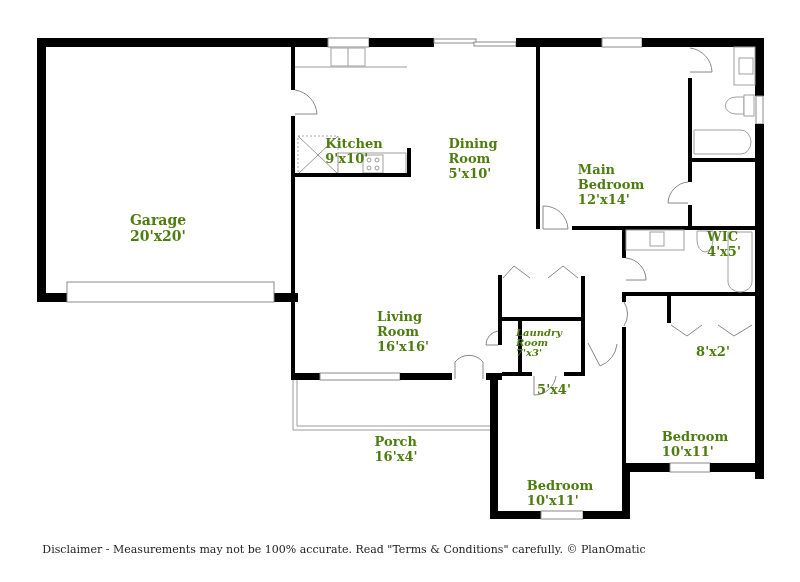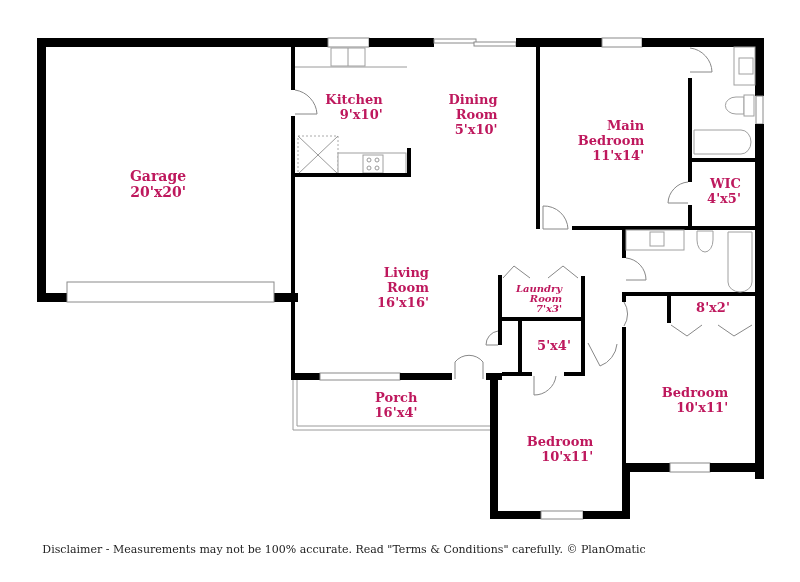--- a/index.html
+++ b/index.html
@@ -4,21 +4,21 @@
 <style>
   html, body { margin:0; padding:0; background:#ffffff; }
   body { width:800px; height:582px; position:relative; overflow:hidden; font-family:"DejaVu Serif", serif; }
   #plan { position:absolute; left:0; top:0; width:800px; height:582px; }
   .wall { fill:#000; }
   .thin { fill:none; stroke:#9a9a9a; stroke-width:1; }
   .fix { fill:#fff; stroke:#a0a0a0; stroke-width:1; }
   .win { fill:#fff; stroke:#8a8a8a; stroke-width:1; }
   .door { fill:none; stroke:#888; stroke-width:1; }
   .dash { fill:none; stroke:#aaa; stroke-width:1; stroke-dasharray:2 2; }
-  .label { position:absolute; text-align:right; font-family:"DejaVu Serif", serif; font-weight:bold; color:#be185d; line-height:16px; transform:translateX(-50%); white-space:nowrap; }
+  .label { position:absolute; text-align:left; font-family:"DejaVu Serif", serif; font-weight:bold; color:#4d7c0f; line-height:16px; transform:translateX(-50%); white-space:nowrap;margin-top:44px; }
   .lg { font-size:14px; line-height:16px; }
   .md { font-size:13px; line-height:15px; }
   .sm { font-size:10px; line-height:10px;font-style:italic; }
   .disclaimer { position:absolute; left:0; width:688px; top:543px; text-align:center; font-family:"DejaVu Serif", serif; font-size:11px; color:#222; }
 </style>
 </head>
 <body>
 
 <svg id="plan" viewBox="0 0 800 582" xmlns="http://www.w3.org/2000/svg">
 
@@ -143,23 +143,23 @@
   <div>9'x10'</div>
 </div>
 <div class="label md" style="left:473px; top:92px;">
   <div>Dining</div>
   <div>Room</div>
   <div>5'x10'</div>
 </div>
 <div class="label md" style="left:611px; top:118px;">
   <div>Main</div>
   <div>Bedroom</div>
-  <div>11'x14'</div>
+  <div>12'x14'</div>
 </div>
-<div class="label md" style="left:724px; top:176px;">
+<div class="label md" style="left:724px; top:185px;">
   <div>WIC</div>
   <div>4'x5'</div>
 </div>
 <div class="label md" style="left:403px; top:265px;">
   <div>Living</div>
   <div>Room</div>
   <div>16'x16'</div>
 </div>
 <div class="label sm" style="left:539px; top:284px;">
   <div>Laundry</div>

